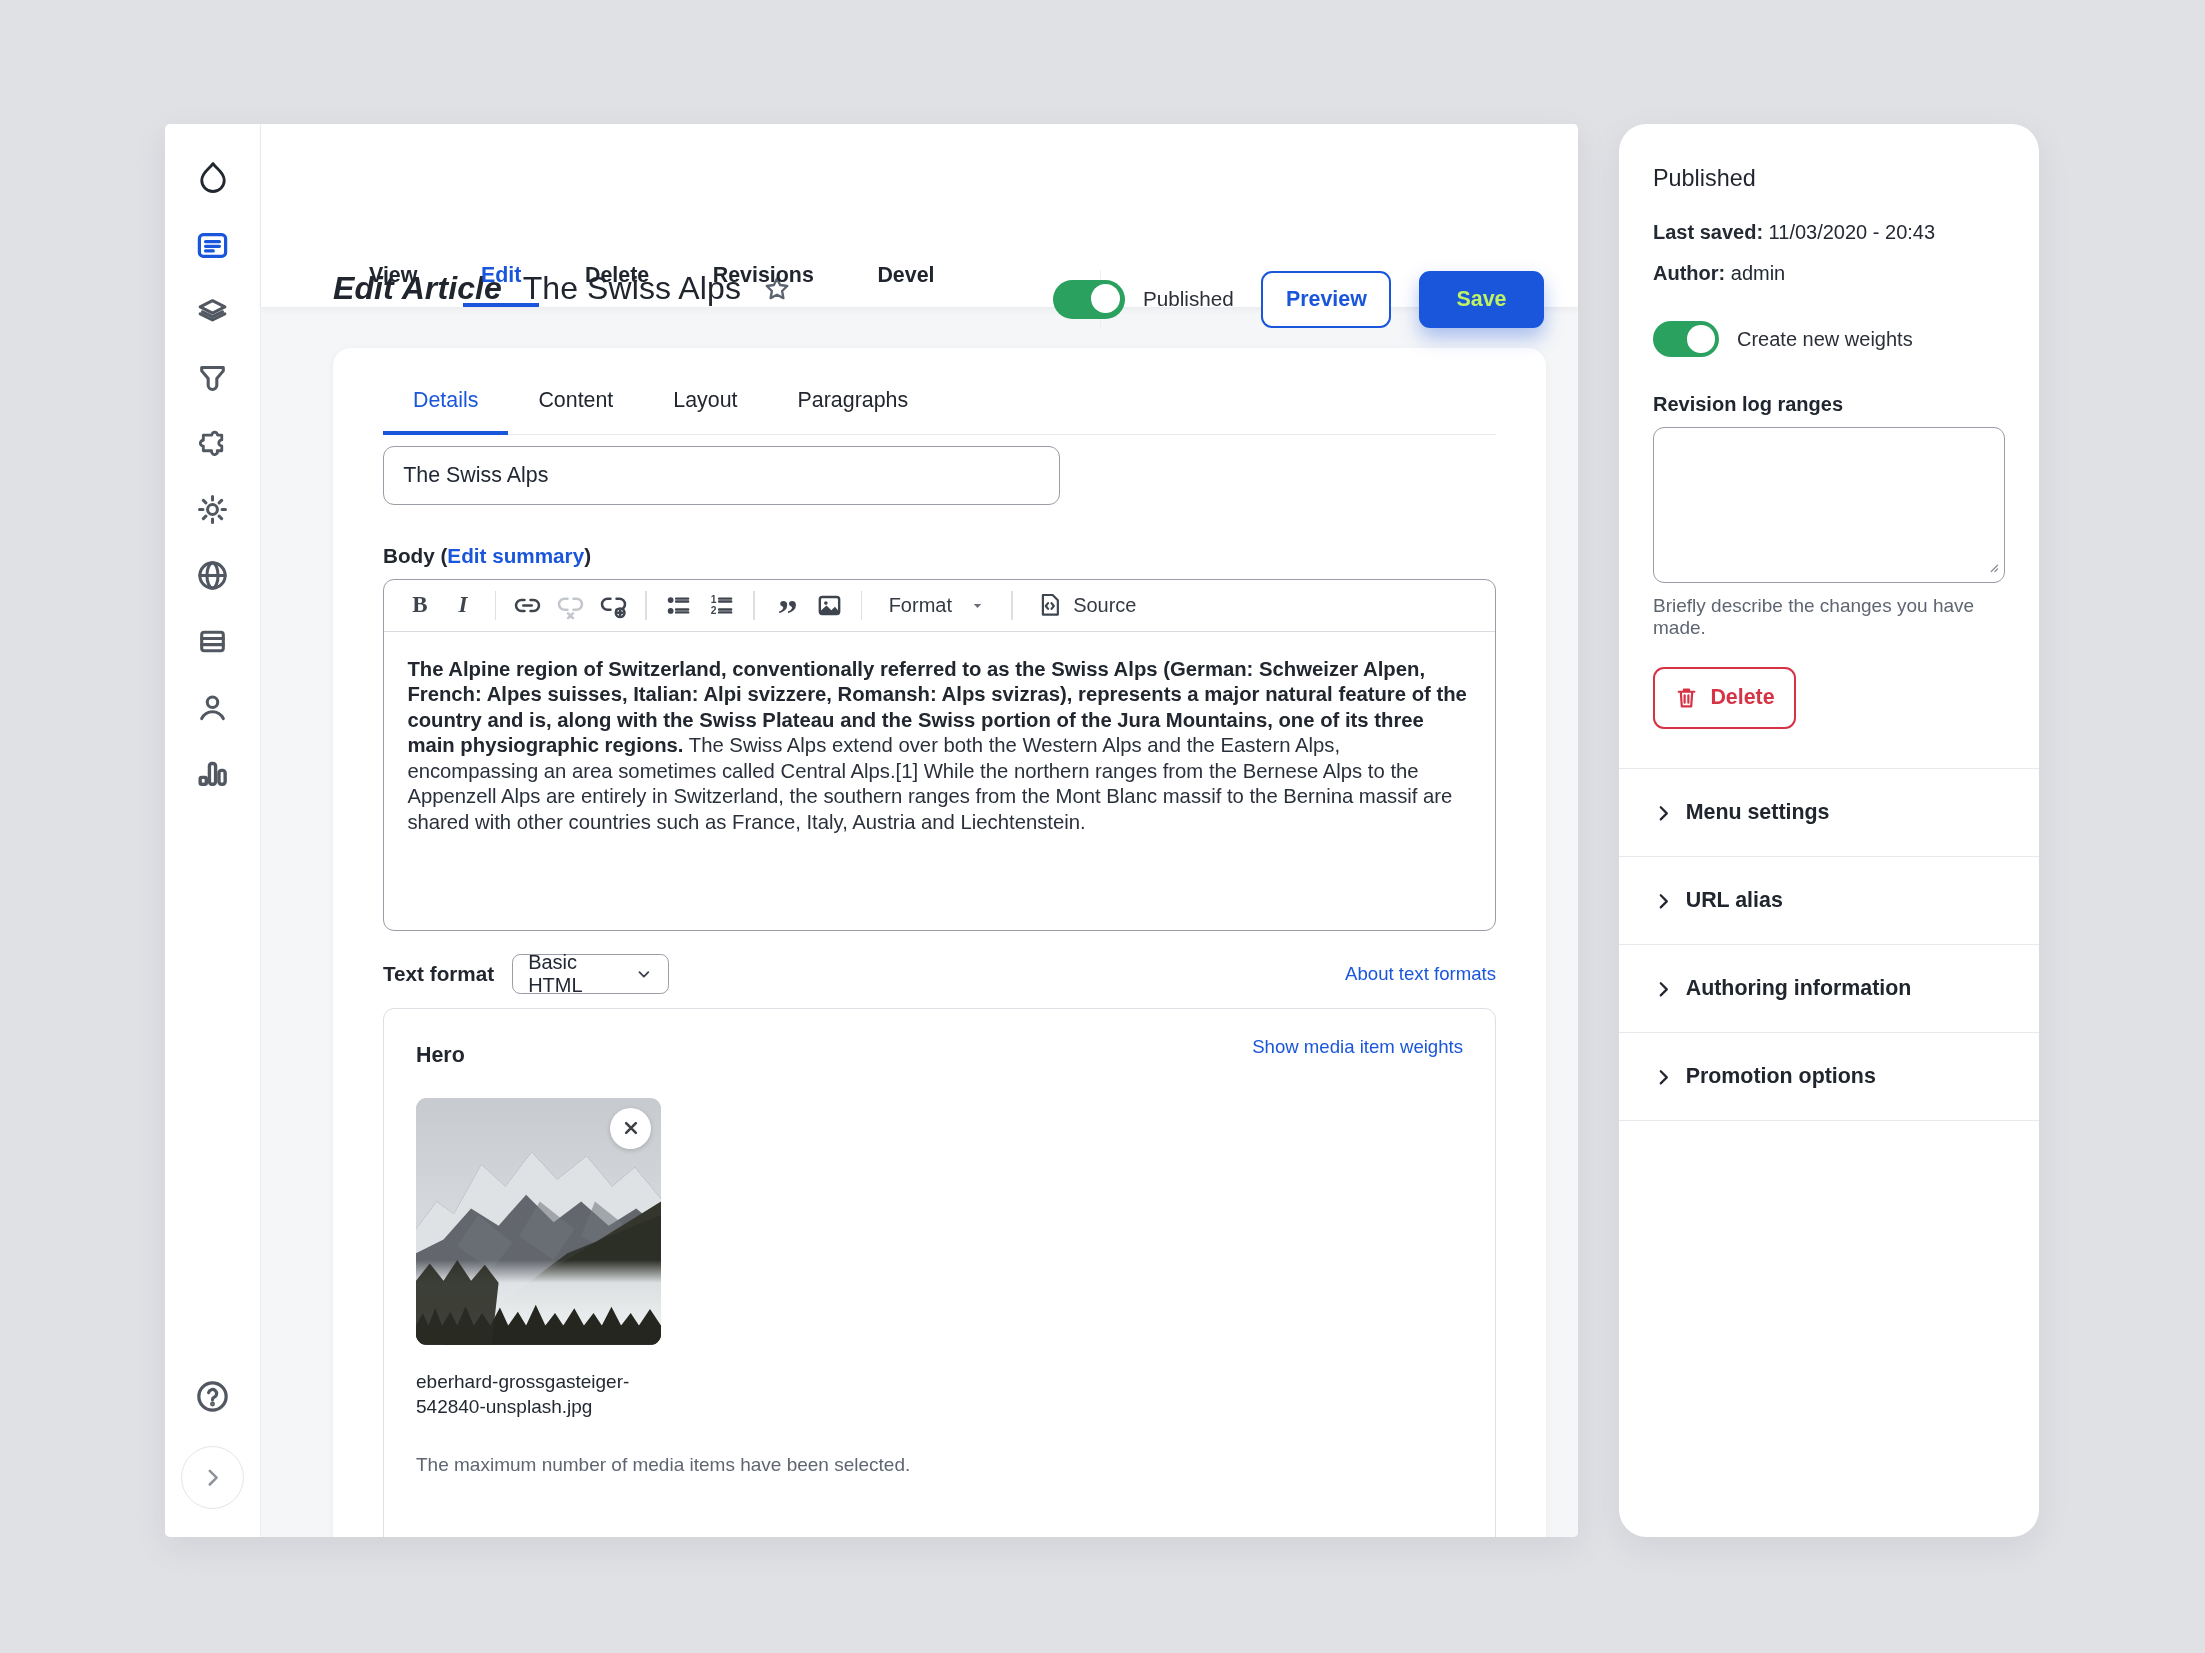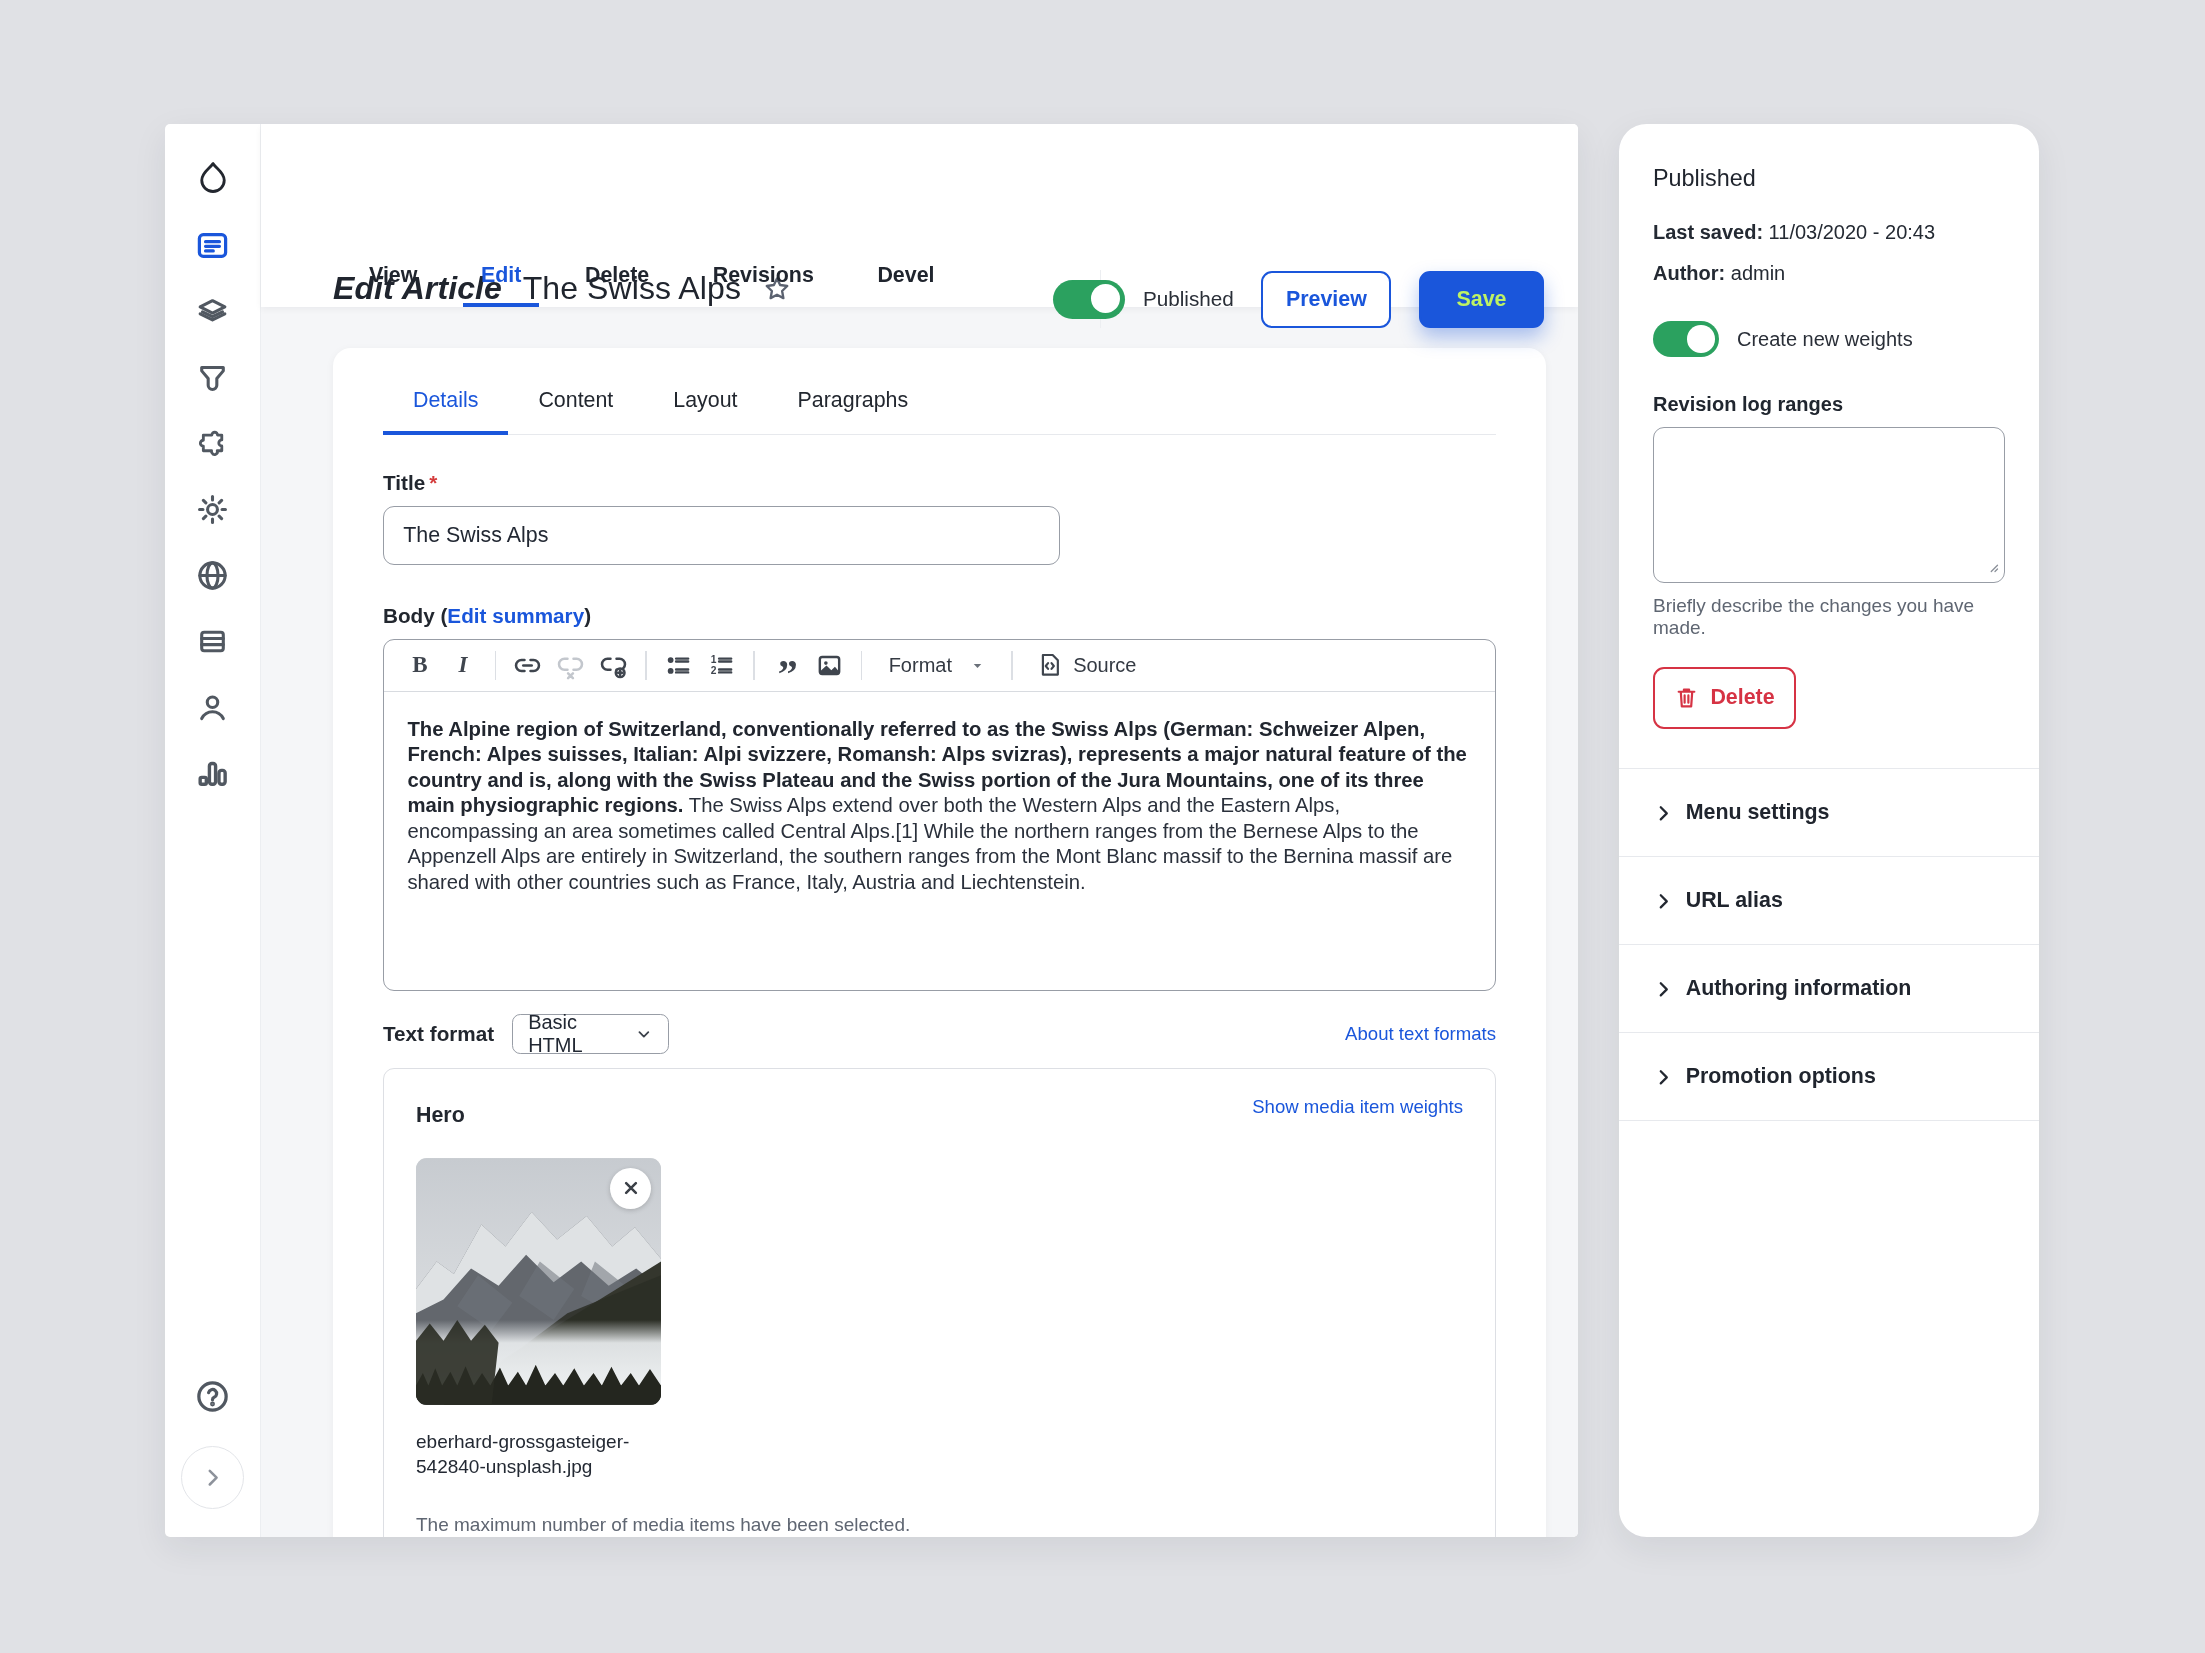--- a/index.html
+++ b/index.html
@@ -233,23 +233,20 @@
     <div class="content-area">
       <div class="form-card">
 
         <div class="form-tabs">
           <div class="f-tab active">Details</div>
           <div class="f-tab">Content</div>
           <div class="f-tab">Layout</div>
           <div class="f-tab">Paragraphs</div>
         </div>
 
-        <div class="field-label lbl-title">
-          <span>Title</span><span class="req">*</span>
-        </div>
         <input class="text-input" value="The Swiss Alps" style="">
 
         <div class="field-label lbl-body">
           <span>Body (</span><span class="link" style="font-weight:700">Edit summary</span><span>)</span>
         </div>
 
         <div class="editor">
           <div class="toolbar">
             <div class="tb-btn tb-b">B</div>
             <div class="tb-btn tb-i">I</div>

